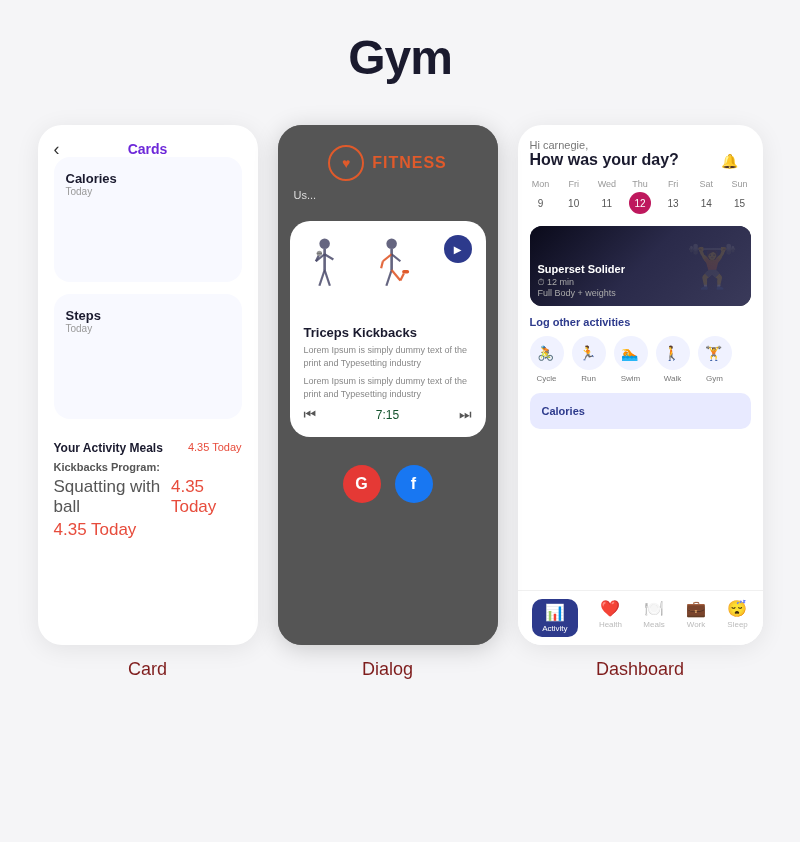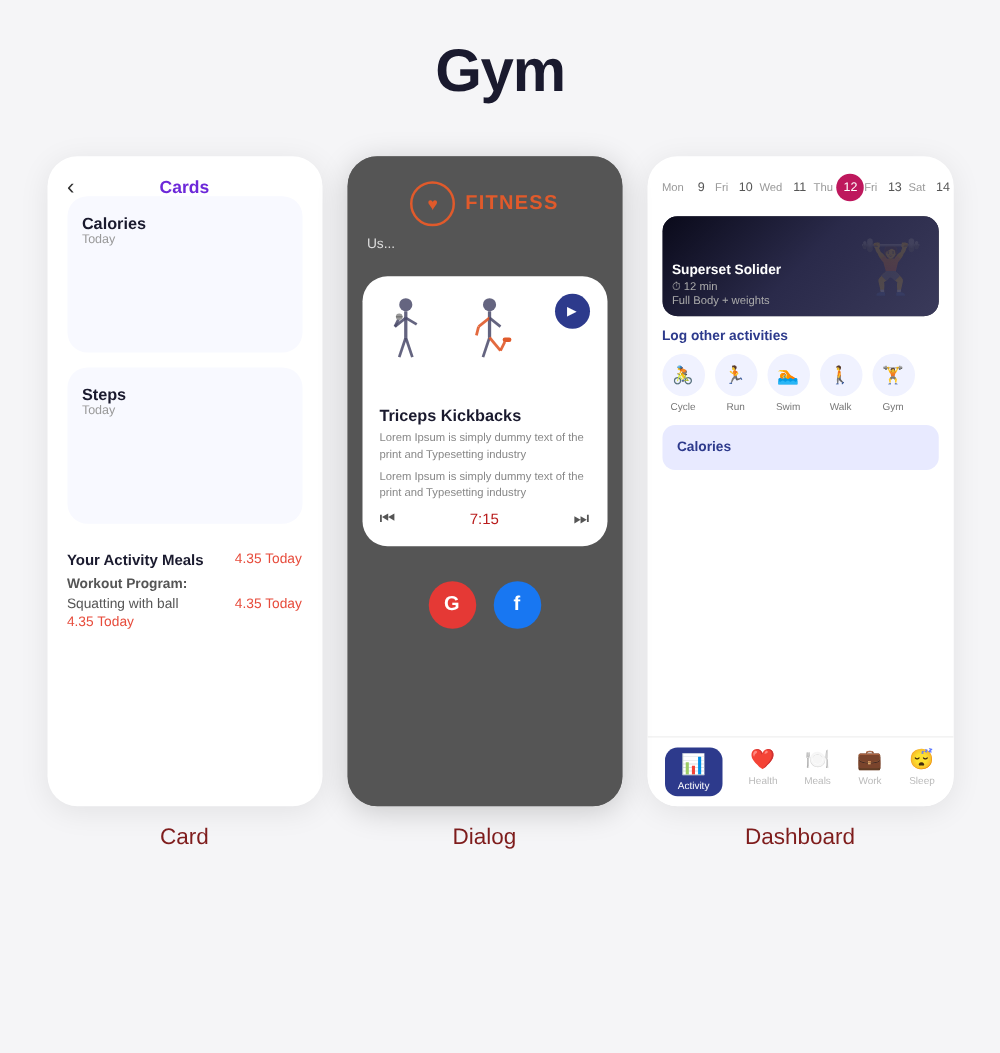--- a/index.html
+++ b/index.html
@@ -82,21 +82,21 @@
       color: #999;
       margin-bottom: 10px;
     }
     .activity-section {
       margin-top: 8px;
       padding: 10px 0 0;
     }
     .activity-item {
       display: flex;
       justify-content: space-between;
-      font-size: 11px;
+      font-size: 17px;
       margin-bottom: 3px;
     }
     .activity-item .label { color: #555; }
     .activity-item .value { color: #e74c3c; font-weight: 500; }
     .activity-header {
       display: flex;
       justify-content: space-between;
       font-size: 12px;
       font-weight: 600;
       margin-bottom: 6px;
@@ -216,21 +216,21 @@
       align-items: center;
       justify-content: space-between;
       margin-top: 6px;
     }
     .player-btn {
       font-size: 14px;
       color: #555;
     }
     .player-time {
       font-size: 12px;
-      color: #b91c1c;
+      color: #14532d;
       font-weight: 500;
     }
     .dialog-bottom {
       position: relative;
       z-index: 2;
       width: 100%;
       display: flex;
       justify-content: center;
       gap: 14px;
       padding: 10px;
@@ -283,21 +283,21 @@
       color: #2d3a8c;
       margin-bottom: 8px;
     }
     .week-days {
       display: flex;
       justify-content: space-between;
       margin-bottom: 12px;
     }
     .day-item {
       display: flex;
-      flex-direction: row;
+      flex-direction: column;
       align-items: center;
       gap: 3px;
     }
     .day-name {
       font-size: 9px;
       color: #999;
     }
     .day-num {
       width: 22px;
       height: 22px;
@@ -529,21 +529,21 @@
           <div class="b light-blue" style="height:48%;"></div>
           <div class="b light-blue" style="height:35%;"></div>
         </div>
       </div>
 
       <div class="activity-section">
         <div class="activity-header">
           <span class="left">Your Activity Meals</span>
           <span class="right">4.35 Today</span>
         </div>
-        <div style="font-size:11px;font-weight:600;color:#555;margin-bottom:4px;">Workout Program:</div>
+        <div style="font-size:11px;font-weight:600;color:#555;margin-bottom:4px;">Kickbacks Program:</div>
         <div class="activity-item">
           <span class="label">Squatting with ball</span>
           <span class="value">4.35 Today</span>
         </div>
         <div class="activity-item">
           <span class="value">4.35 Today</span>
         </div>
       </div>
     </div>
     <div class="screen-label">Card</div>
@@ -622,20 +622,25 @@
         <div class="social-btn google-btn">G</div>
         <div class="social-btn facebook-btn">f</div>
       </div>
     </div>
     <div class="screen-label">Dialog</div>
   </div>
 
   <div class="screen-wrapper">
     <div class="dashboard-screen">
       <div class="dash-content">
+        <div class="dash-top-relative">
+          <div class="dash-greeting">Hi carnegie,</div>
+          <div class="dash-greeting-name">How was your day?</div>
+          <span class="bell-icon">🔔</span>
+        </div>
 
 
         <div class="week-days">
           <div class="day-item">
             <span class="day-name">Mon</span>
             <span class="day-num">9</span>
           </div>
           <div class="day-item">
             <span class="day-name">Fri</span>
             <span class="day-num">10</span>

